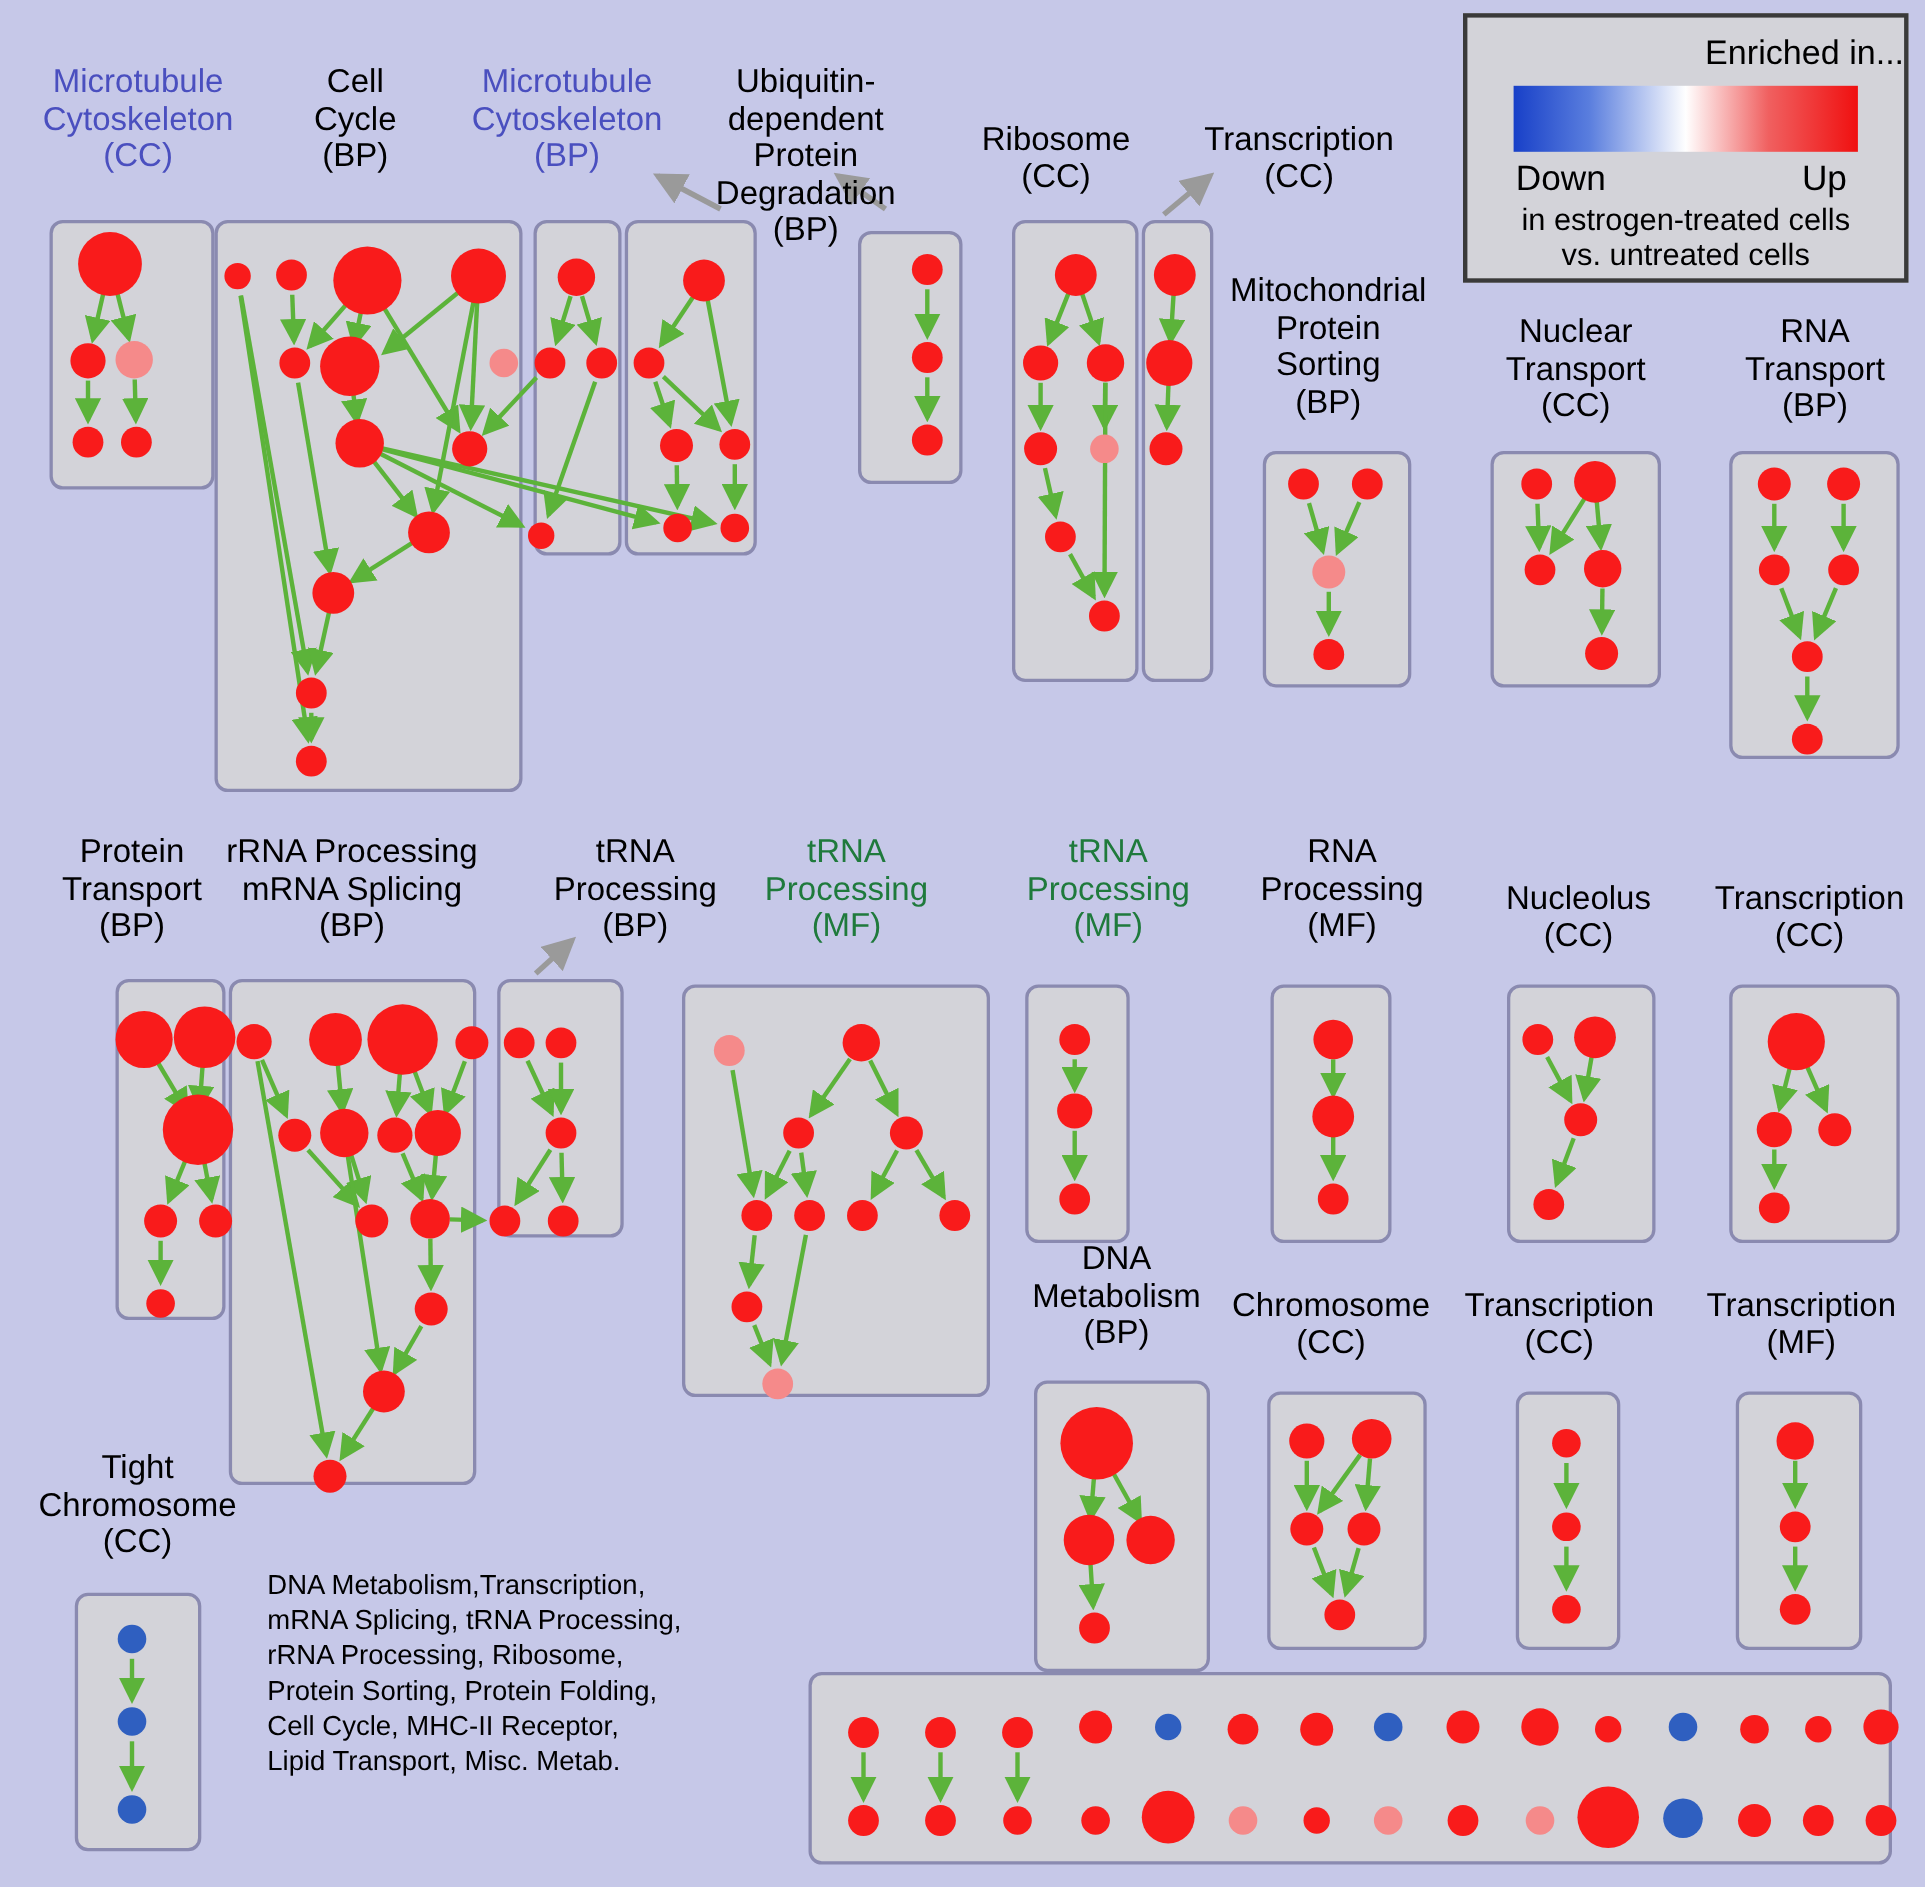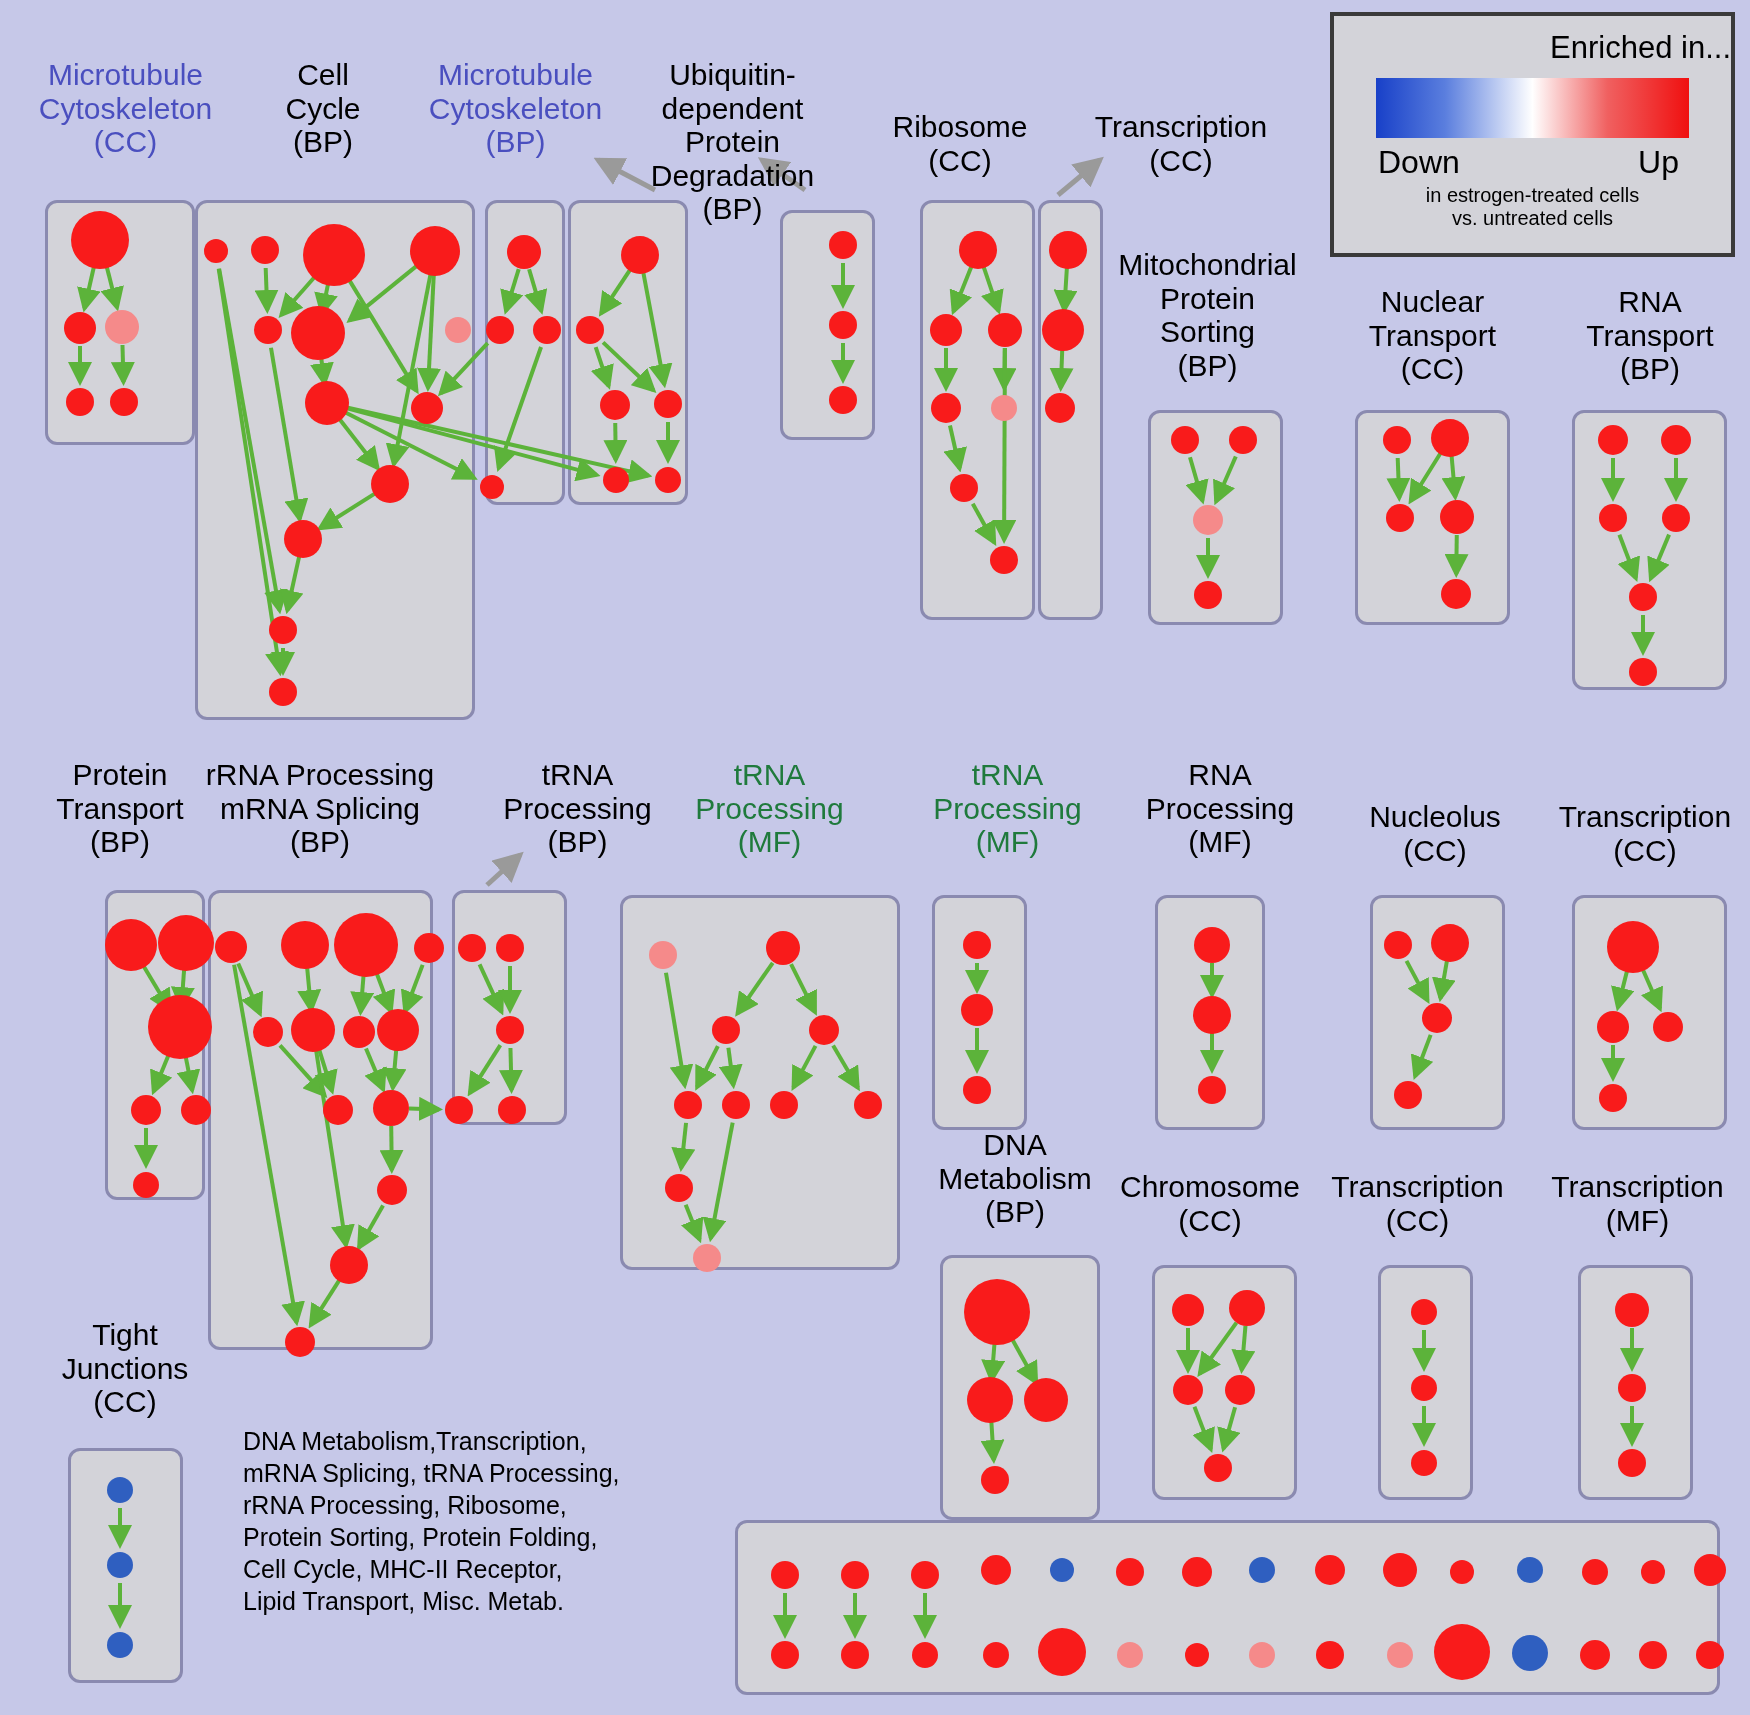--- a/index.html
+++ b/index.html
@@ -45,21 +45,21 @@
     left:42px; right:42px; top:62px; height:60px;
     background:linear-gradient(to right,#1840c8 0%, #5a7ede 22%, #ffffff 50%, #f06060 74%, #f01010 100%);
   }
   .legend-down, .legend-up {
     position:absolute; top:128px; font-size:32px; color:#000;
   }
   .legend-down { left:44px; }
   .legend-up { right:52px; }
   .legend-sub {
     position:absolute; left:0; right:0; top:168px;
-    text-align:center; font-size:20px; line-height:1.15; color:#000;
+    text-align:center; font-size:28px; line-height:1.15; color:#000;
     white-space:pre-line;
   }
   svg.net { position:absolute; left:0; top:0; width:1750px; height:1715px; pointer-events:none; }
 </style>
 </head>
 <body>
 
 <div id="canvas">
     <div class="cluster" style="left: 45px; top: 200px; width: 150px; height: 245px;"></div>
     <div class="cluster" style="left: 195px; top: 200px; width: 280px; height: 520px;"></div>
@@ -420,21 +420,21 @@
     <div class="label" style="left: 910px; top: 1128px; width: 210px;">DNA
 Metabolism
 (BP)</div>
     <div class="label" style="left: 1105px; top: 1170px; width: 210px;">Chromosome
 (CC)</div>
     <div class="label" style="left: 1315px; top: 1170px; width: 205px;">Transcription
 (CC)</div>
     <div class="label" style="left: 1530px; top: 1170px; width: 215px;">Transcription
 (MF)</div>
     <div class="label" style="left: 30px; top: 1318px; width: 190px;">Tight
-Junctions
+Chromosome
 (CC)</div>
     <div class="label left" style="left: 243px; top: 1425px; width: 560px; font-size: 25px; line-height: 1.28;">DNA Metabolism,Transcription,
 mRNA Splicing, tRNA Processing,
 rRNA Processing, Ribosome,
 Protein Sorting, Protein Folding,
 Cell Cycle, MHC-II Receptor,
 Lipid Transport, Misc. Metab.</div>
     <div class="legend" style="left: 1330px; top: 12px; width: 405px; height: 245px;">
       <div class="legend-title">Enriched in...</div>
       <div class="gradient"></div>

